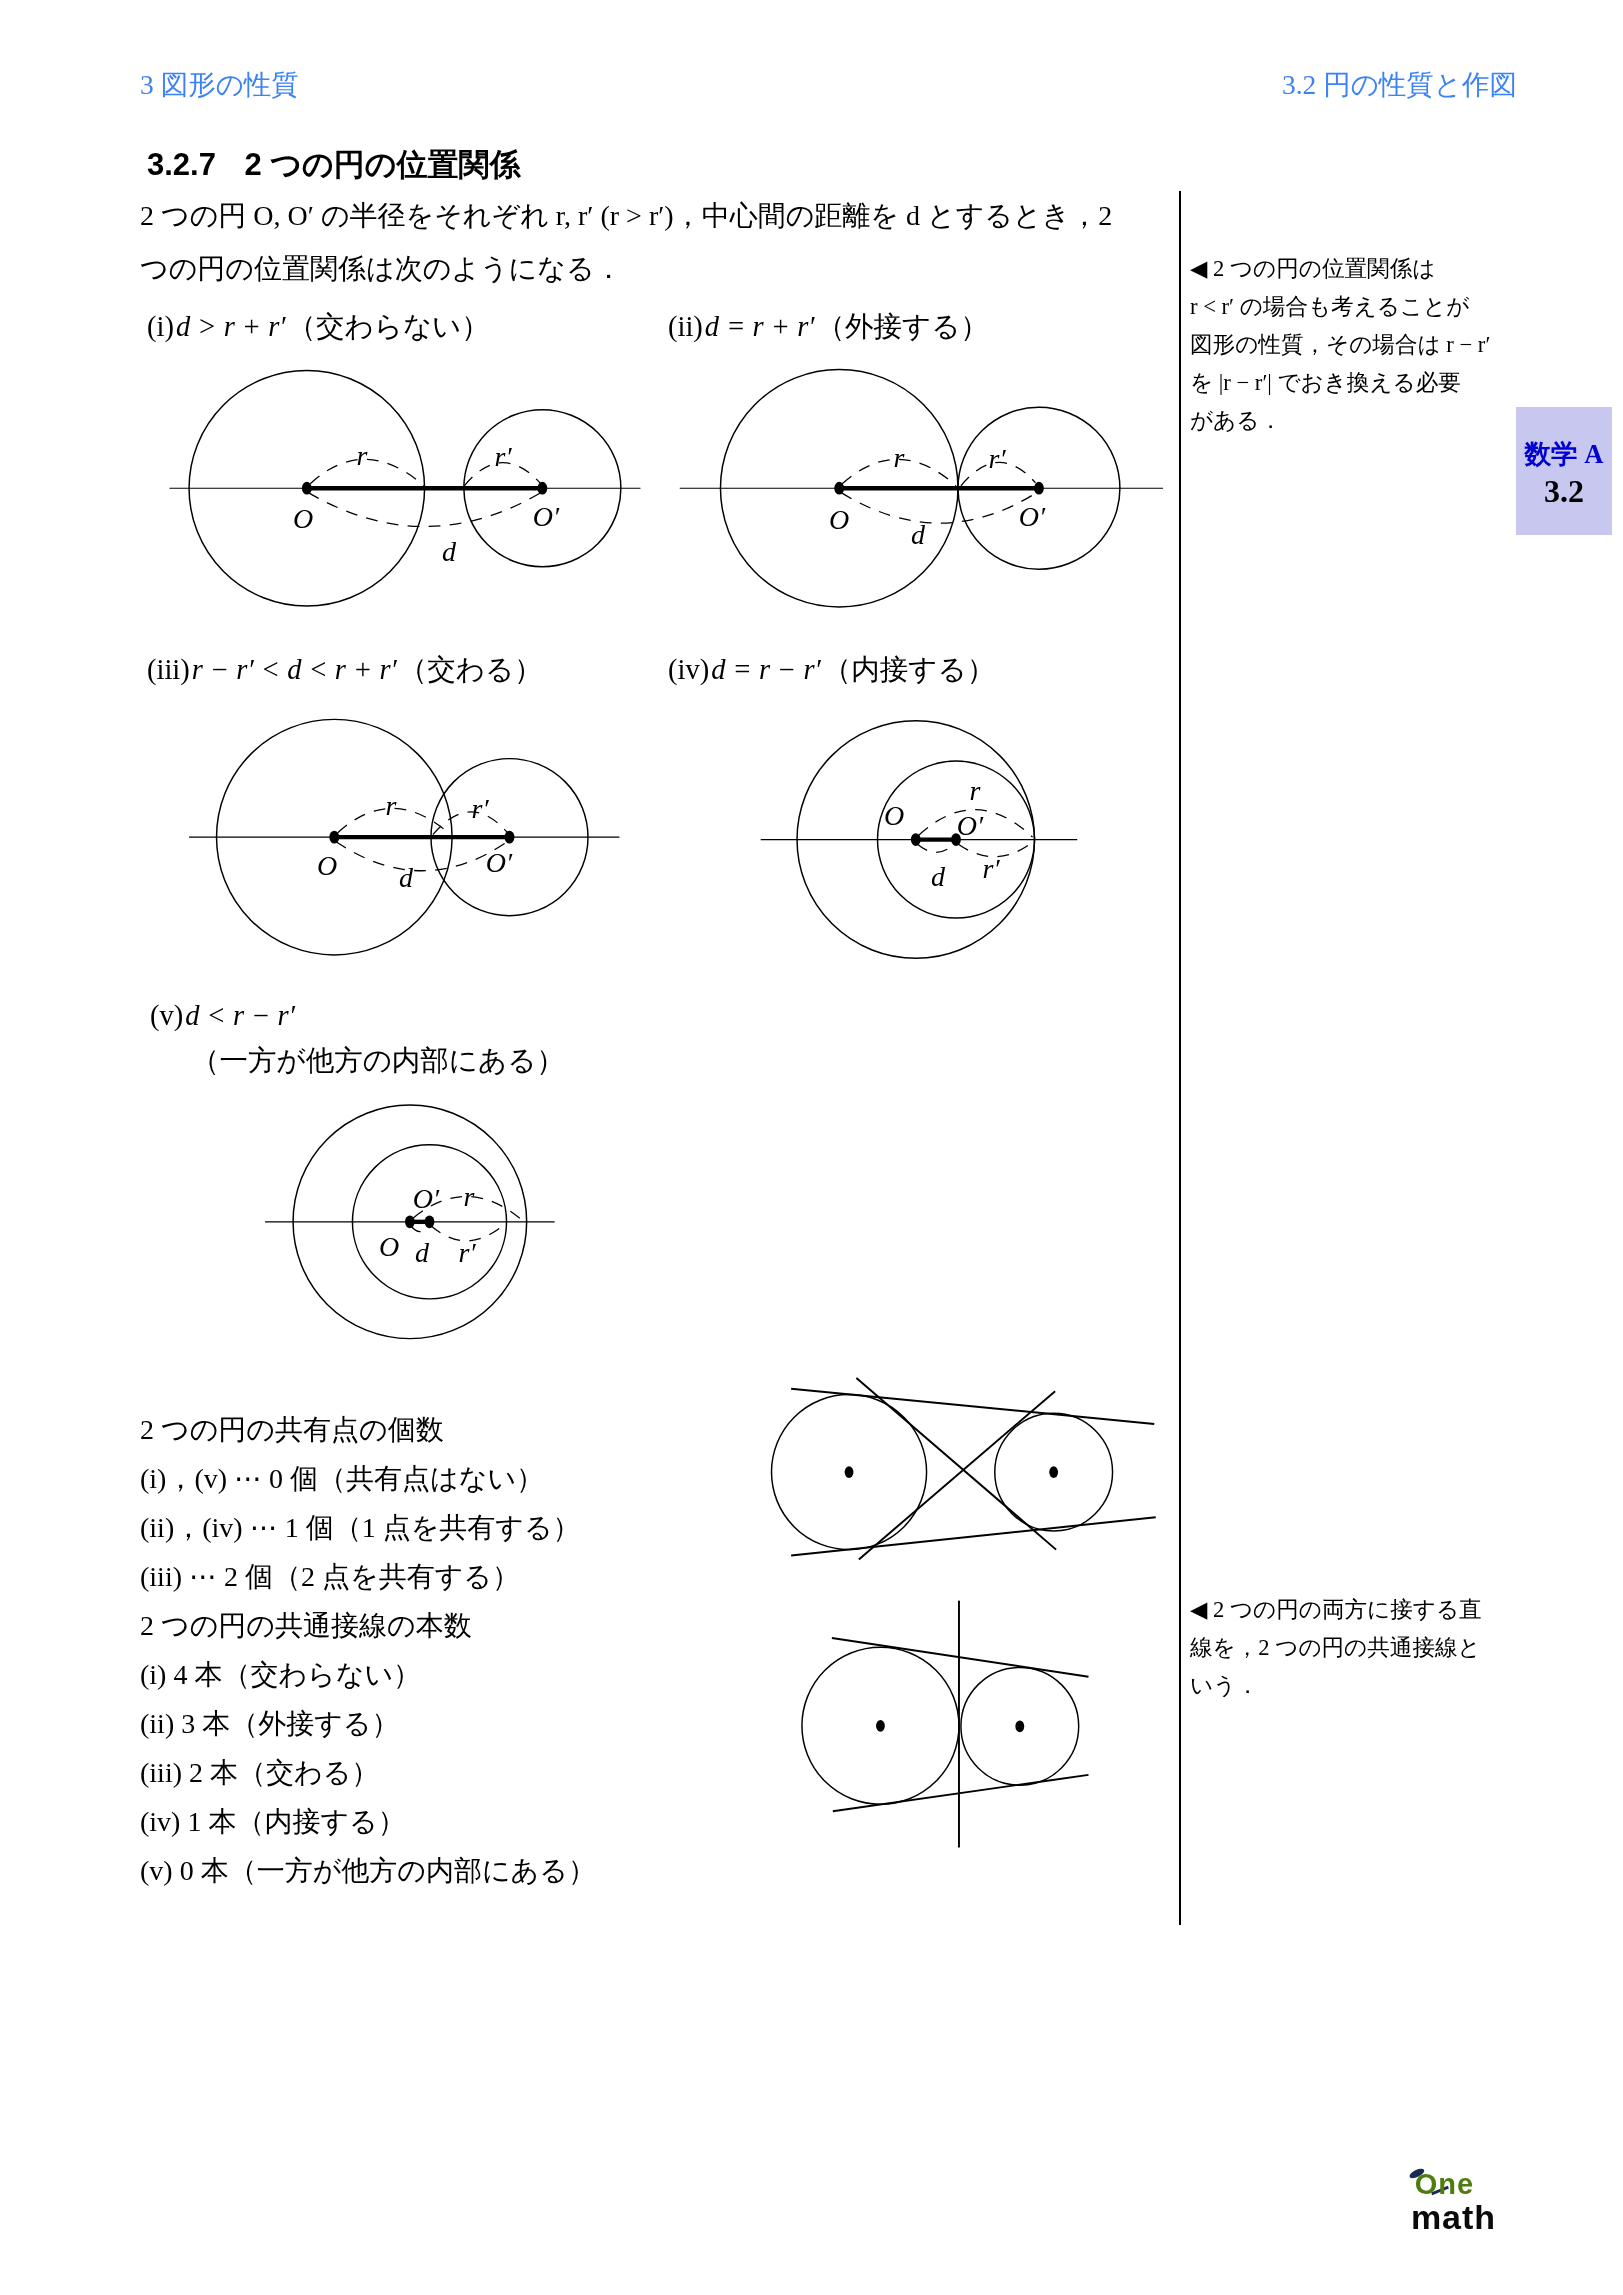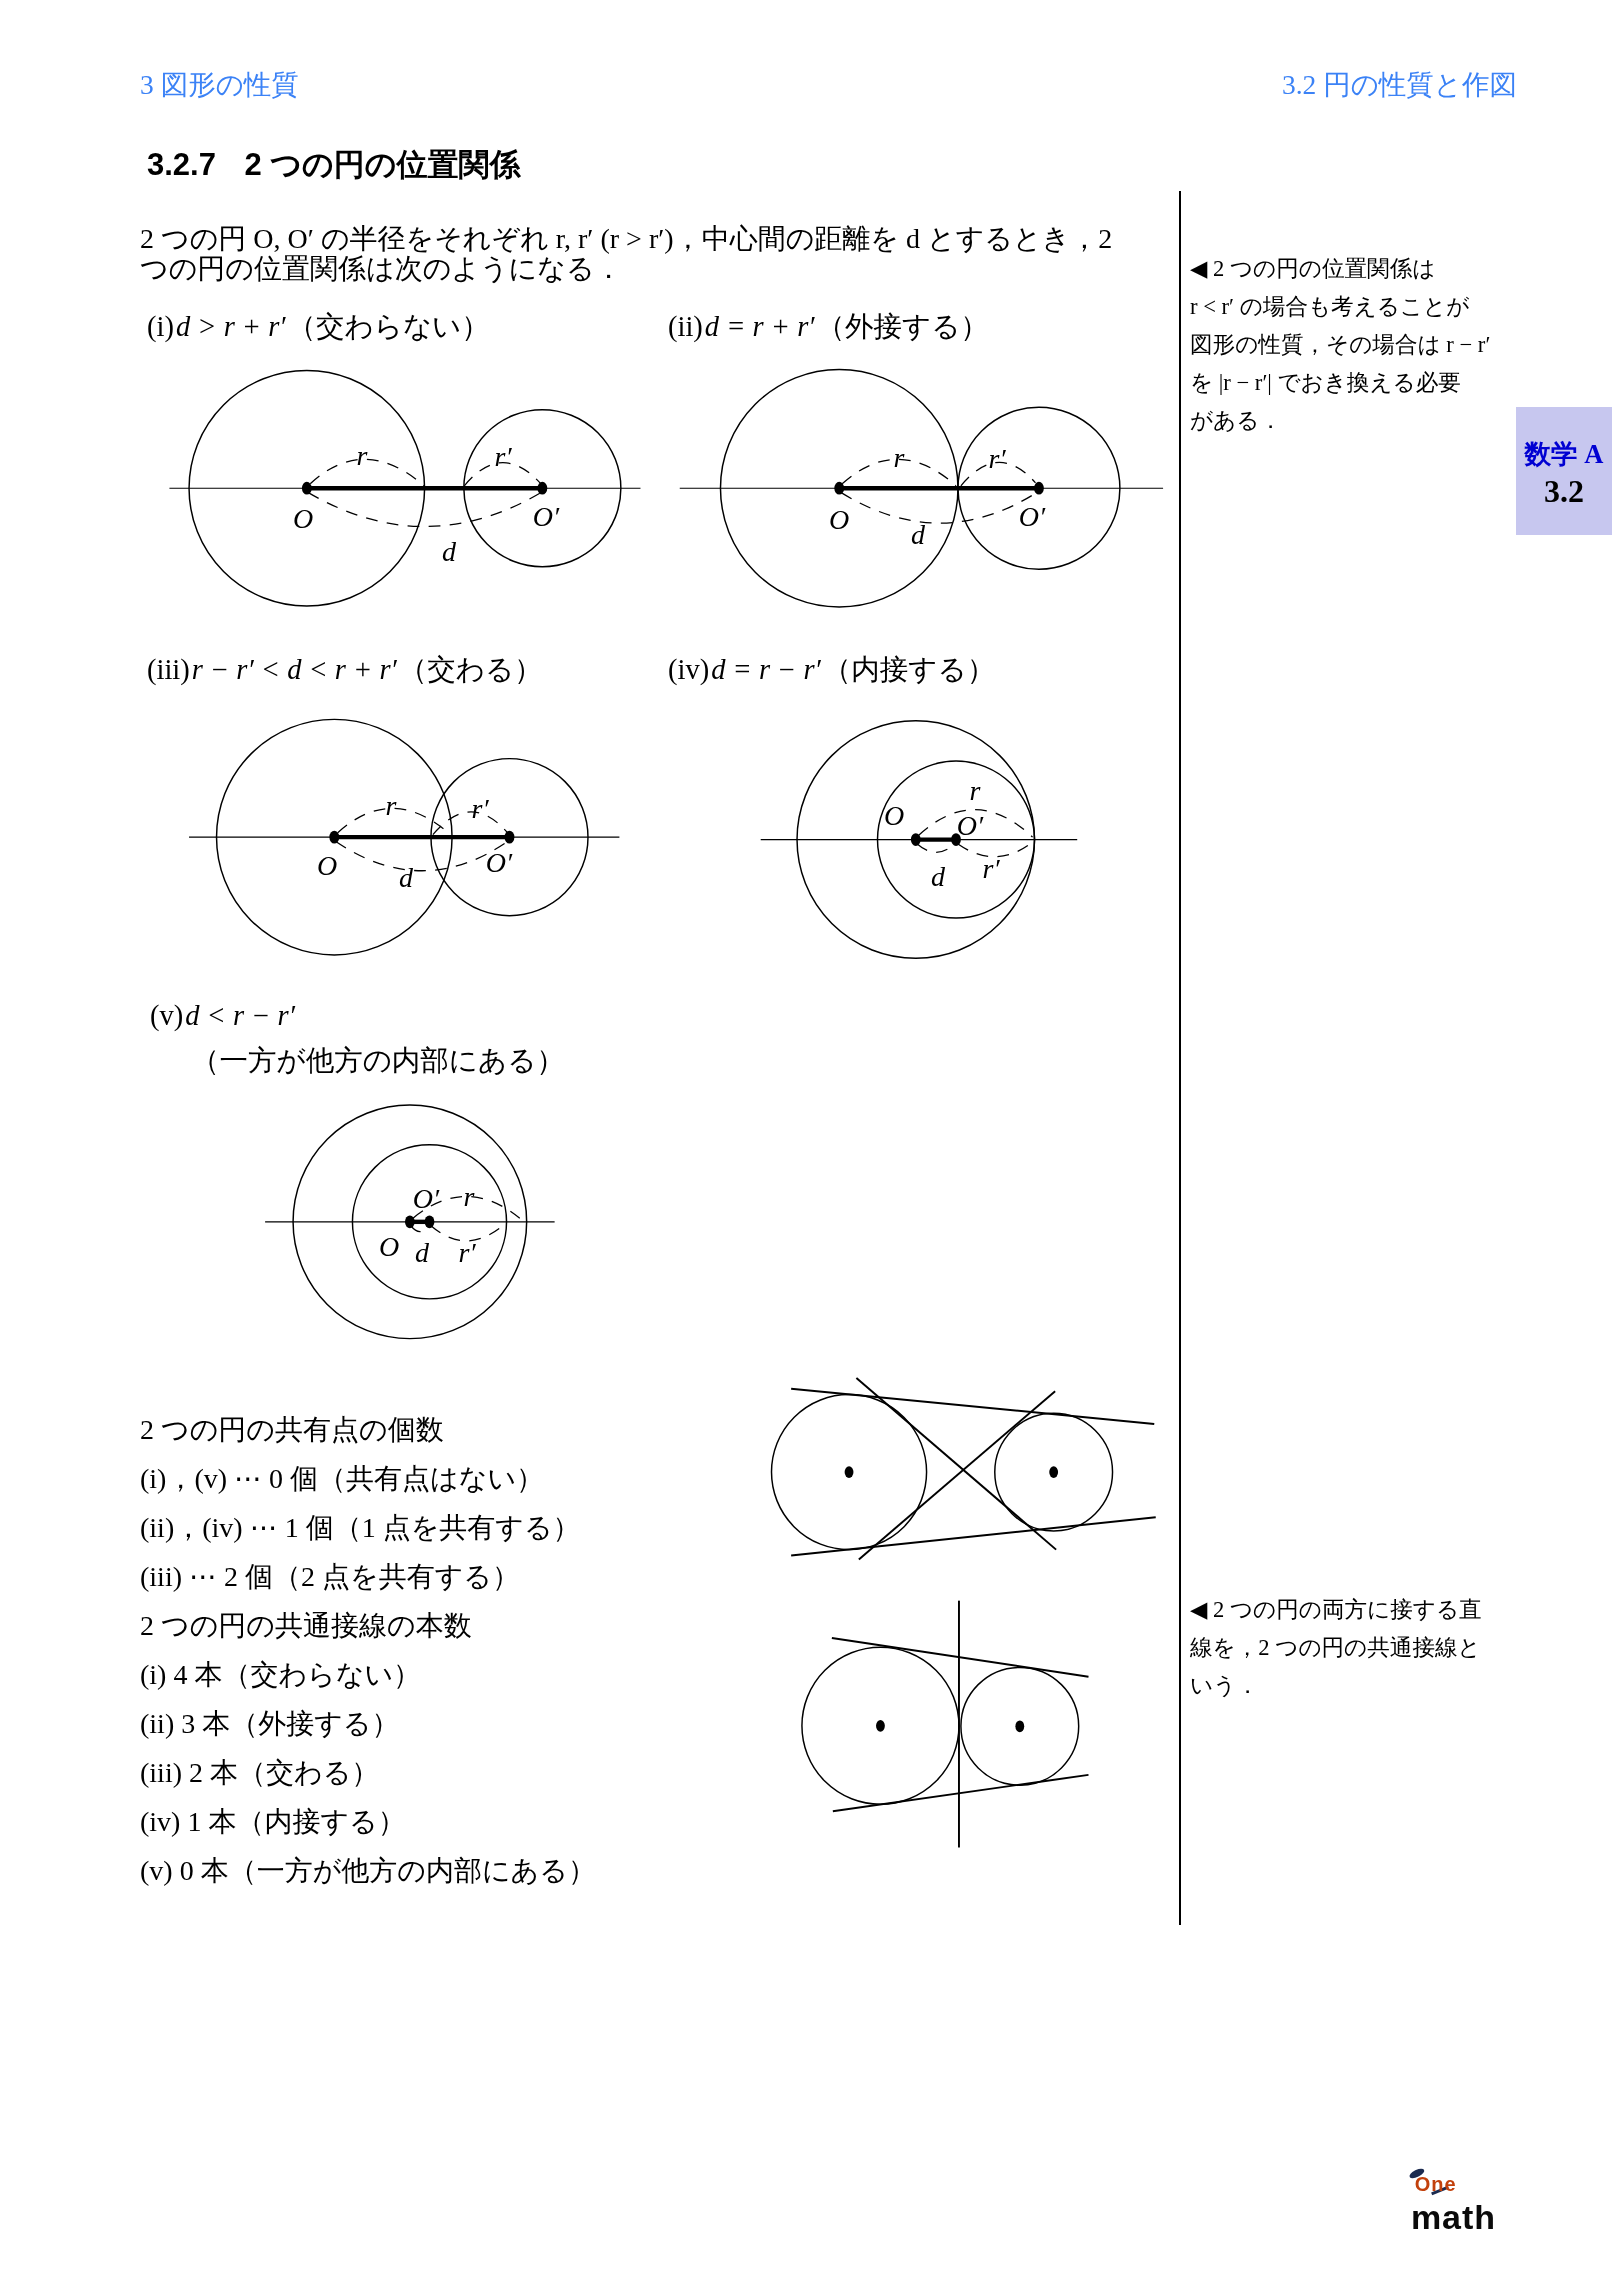--- a/index.html
+++ b/index.html
@@ -15,21 +15,21 @@
   .case-head .cond{font-style:italic;margin:0 2px;}
   .note{font-size:22.6px;line-height:38px;}
   .list{font-size:28px;line-height:49px;}
   .dlabel{font-size:28px;line-height:28px;font-style:italic;transform:translate(-50%,-50%);}
   .vrule{position:absolute;background:#000;}
   .tab{position:absolute;left:1516px;top:407px;width:96px;height:128px;background:#c7c7ef;
        display:flex;flex-direction:column;align-items:center;padding-top:32px;box-sizing:border-box;}
   .tab .subj{font-size:26.5px;line-height:31px;font-weight:bold;color:#0000d2;}
   .tab .code{font-size:32px;line-height:43px;font-weight:bold;color:#000;}
   .logo-one{font-family:"Liberation Sans","DejaVu Sans",sans-serif;font-weight:bold;
-            font-size:20px;line-height:31px;color:#c2410c;letter-spacing:1px;}
+            font-size:29px;line-height:31px;color:#4d7c0f;letter-spacing:1px;}
   .logo-math{font-family:"Liberation Sans","DejaVu Sans",sans-serif;font-weight:bold;
              font-size:34px;line-height:34px;color:#0a0a0a;letter-spacing:1px;}
   .leaf{position:absolute;width:15.7px;height:7.4px;border-radius:50%;background:#1b2b50;
         transform:rotate(-26deg);}
   .tick{position:absolute;width:17.7px;height:2.9px;background:#1b2b50;transform:rotate(-22deg);}
   svg .thin{stroke:#000;stroke-width:2.5;fill:none;}
   svg .circ{stroke:#000;stroke-width:3;fill:none;}
   svg .thick{stroke:#000;stroke-width:9;fill:none;}
   svg .dash{stroke:#000;stroke-width:2.6;fill:none;stroke-dasharray:24 19;}
   svg .tang{stroke:#000;stroke-width:4;fill:none;}
@@ -123,21 +123,21 @@
     </g>
   </svg>
 
   <div class="abs hdr blue" style="left:140px;top:67px;">3 図形の性質</div>
   <div class="abs hdr blue" style="right:106px;top:67px;">3.2 円の性質と作図</div>
 
   <div class="abs sect-title" style="left:147px;top:144px;">
     <span>3.2.7</span><span style="display:inline-block;width:28.5px;"></span><span>2 つの円の位置関係</span>
   </div>
 
-  <div class="abs body-line" style="left:140px;top:219px;">2 つの円 O, O′ の半径をそれぞれ r, r′ (r &gt; r′)，中心間の距離を d とするとき，2</div>
+  <div class="abs body-line" style="left:140px;top:196px;">2 つの円 O, O′ の半径をそれぞれ r, r′ (r &gt; r′)，中心間の距離を d とするとき，2</div>
   <div class="abs body-line" style="left:140px;top:249px;">つの円の位置関係は次のようになる．</div>
 
   <div class="vrule" style="left:1179px;top:191px;width:2px;height:1734px;"></div>
 
   <div class="abs note" style="left:1190px;top:250px;">
     <div>◀ 2 つの円の位置関係は</div>
     <div>r &lt; r′ の場合も考えることが</div>
     <div>図形の性質，その場合は r − r′</div>
     <div>を |r − r′| でおき換える必要</div>
     <div>がある．</div>

